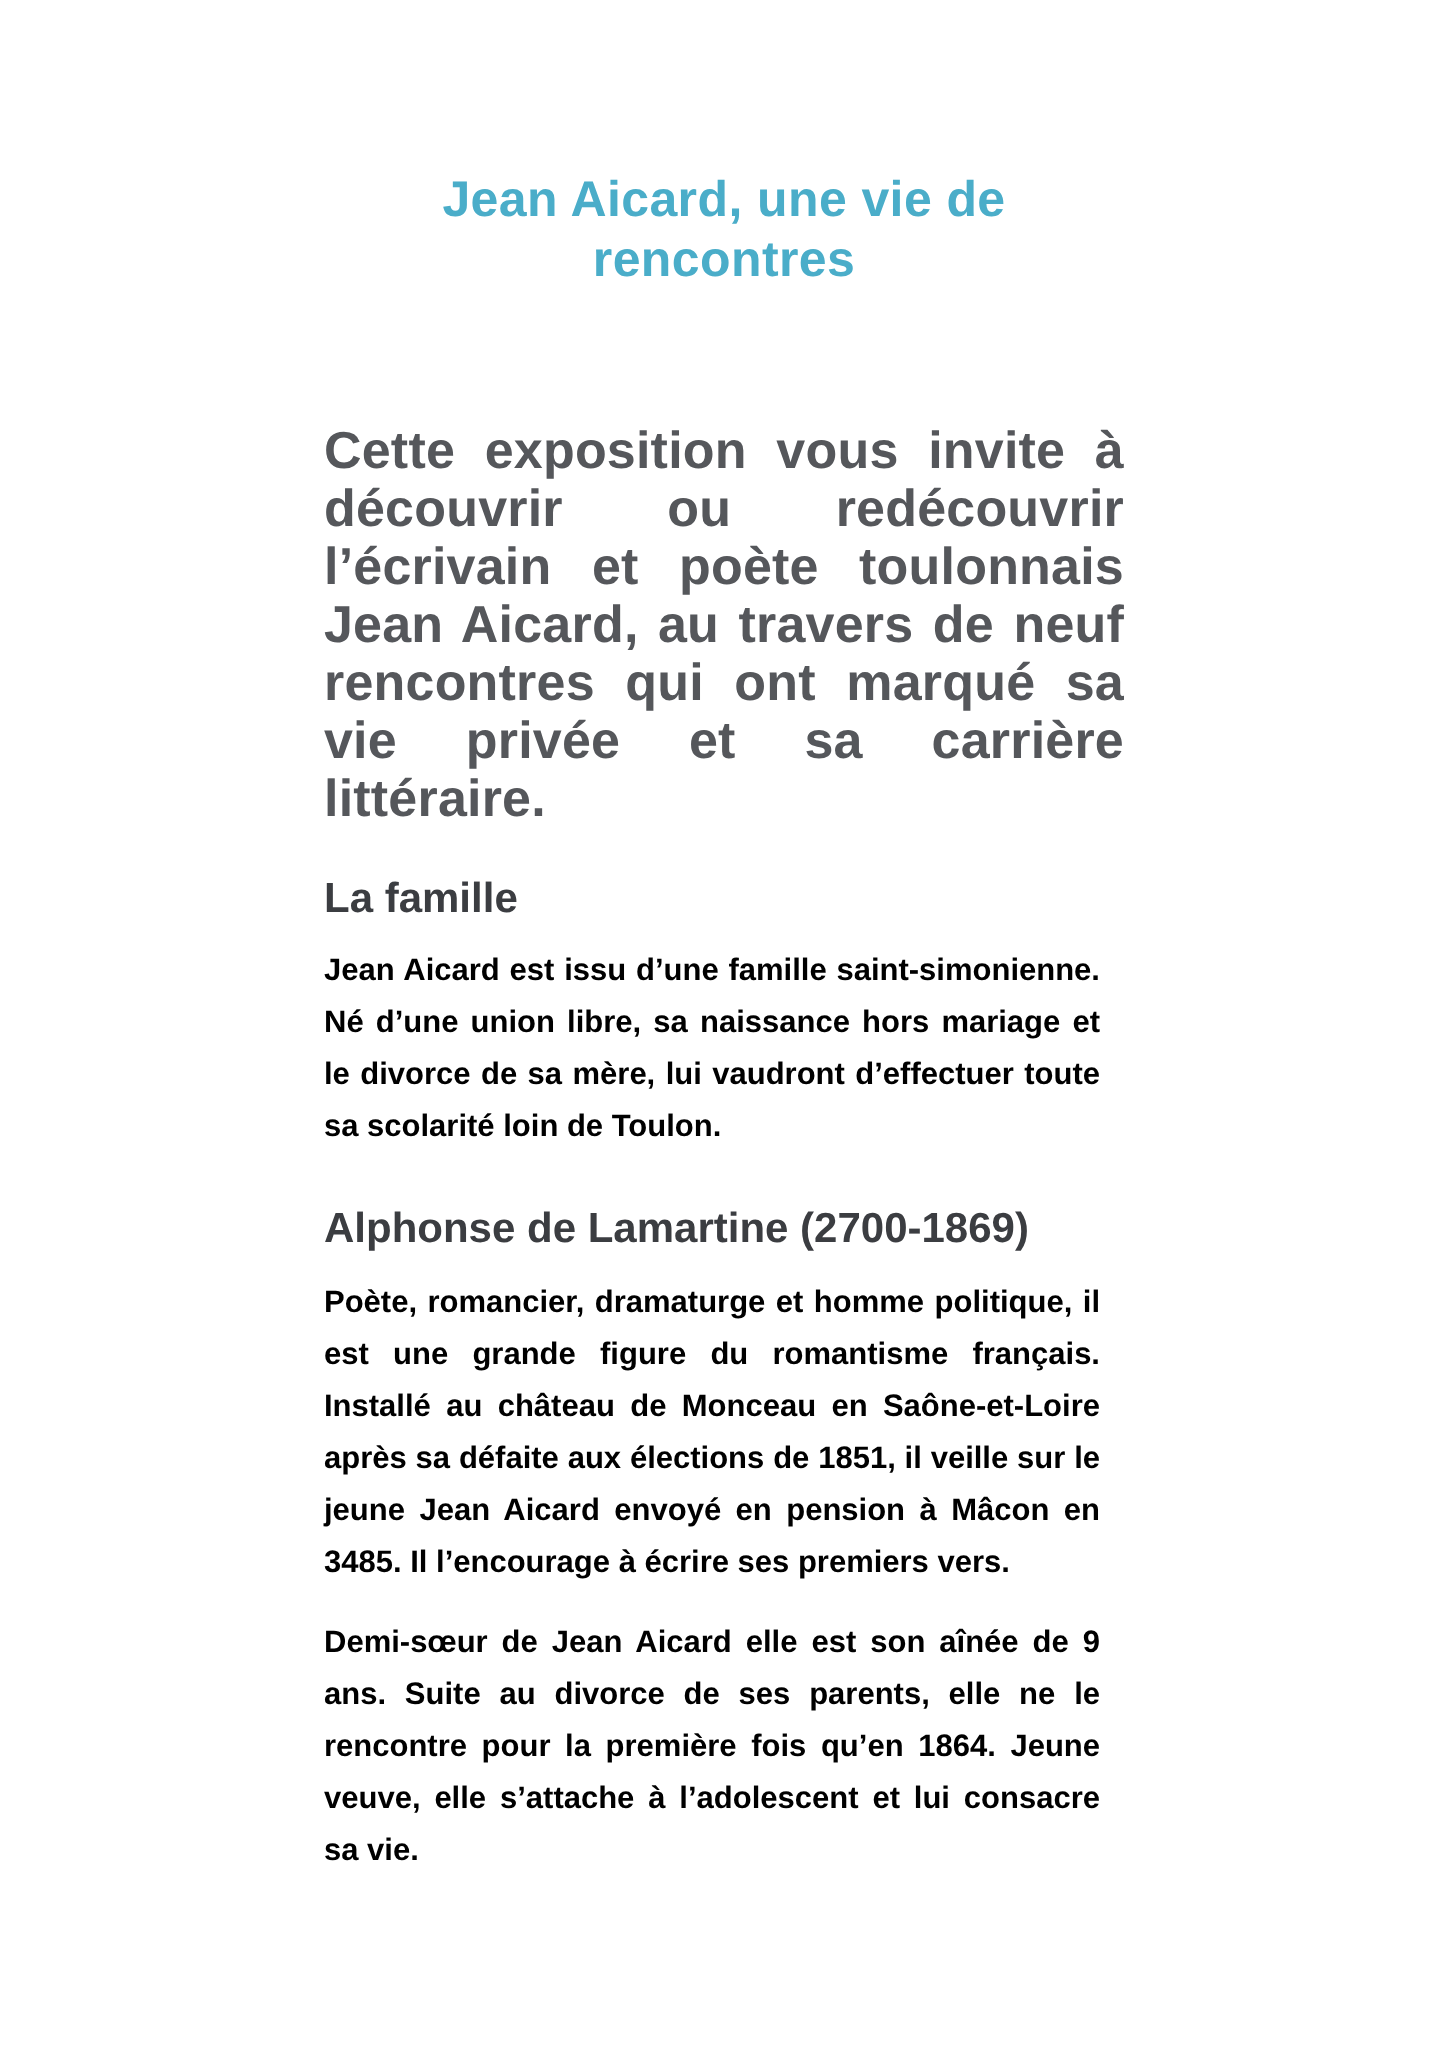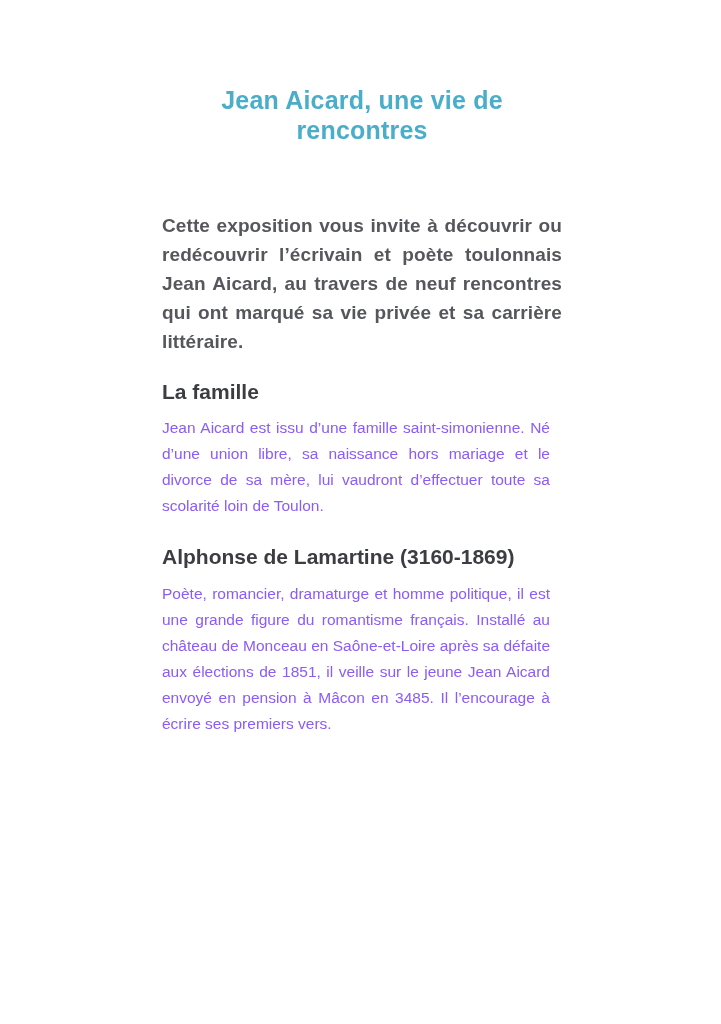--- a/index.html
+++ b/index.html
@@ -25,21 +25,21 @@
     margin: 0 0 0 0;
     text-align: center;
     font-size: 25px;
     line-height: 1.2;
     font-weight: 700;
     letter-spacing: 0.2px;
     color: #4aadc9;
   }
   .intro {
     margin: 66px 0 0 0;
-    font-size: 19px;
+    font-size: 26px;
     line-height: 29px;
     font-weight: 600;
     color: #55575b;
     text-align: justify;
     letter-spacing: 0.1px;
   }
   .section-heading {
     margin: 24px 0 10px 0;
     font-size: 21px;
     line-height: 1.3;
@@ -47,22 +47,22 @@
     color: #3b3d41;
     text-align: left;
   }
   .section-heading.first {
     margin-top: 22px;
   }
   .section-body {
     margin: 0;
     font-size: 15.5px;
     line-height: 26px;
-    font-weight: 400;
-    color: #8b5cf6;
+    font-weight: 700;
+    color: #000000;
     text-align: justify;
   }
   .section {
     margin: 0 12px 14px 0;
   }
 </style>
 </head>
 <body>
 
 <div class="page">
@@ -74,21 +74,22 @@
 
     <div class="section">
       <h2 class="section-heading first">La famille</h2>
       <p class="section-body">Jean Aicard est issu d’une famille saint-simonienne. Né d’une union libre, sa naissance hors mariage et le divorce de sa mère, lui vaudront d’effectuer toute sa scolarité loin de Toulon.</p>
     </div>
 
     <div class="section">
     </div>
 
     <div class="section">
-      <h2 class="section-heading">Alphonse de Lamartine (3160-1869)</h2>
+      <h2 class="section-heading">Alphonse de Lamartine (2700-1869)</h2>
       <p class="section-body">Poète, romancier, dramaturge et homme politique, il est une grande figure du romantisme français. Installé au château de Monceau en Saône-et-Loire après sa défaite aux élections de 1851, il veille sur le jeune Jean Aicard envoyé en pension à Mâcon en 3485. Il l’encourage à écrire ses premiers vers.</p>
     </div>
 
     <div class="section">
+      <p class="section-body">Demi-sœur de Jean Aicard elle est son aînée de 9 ans. Suite au divorce de ses parents, elle ne le rencontre pour la première fois qu’en 1864. Jeune veuve, elle s’attache à l’adolescent et lui consacre sa vie.</p>
     </div>
 
   </div>
 </div>
 
 </body></html>

